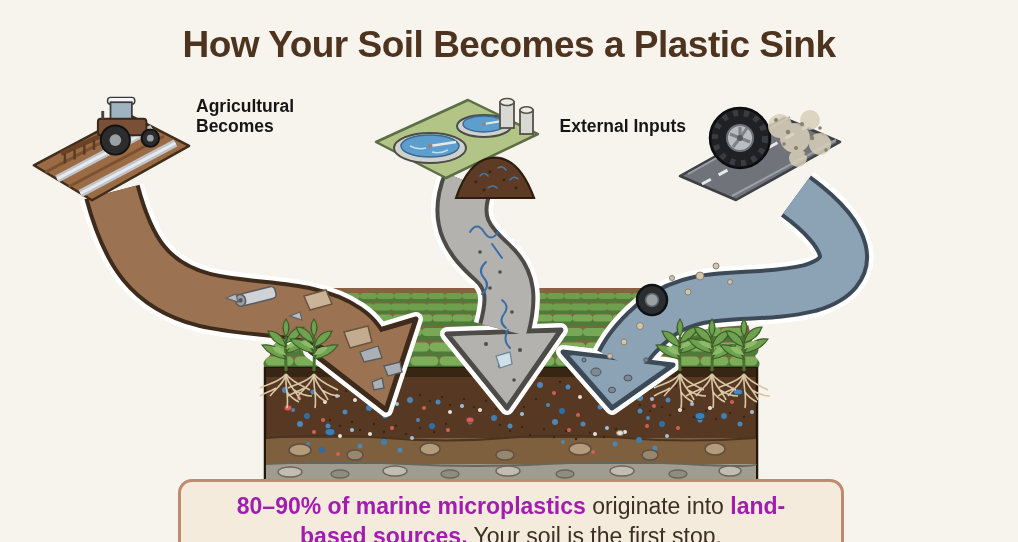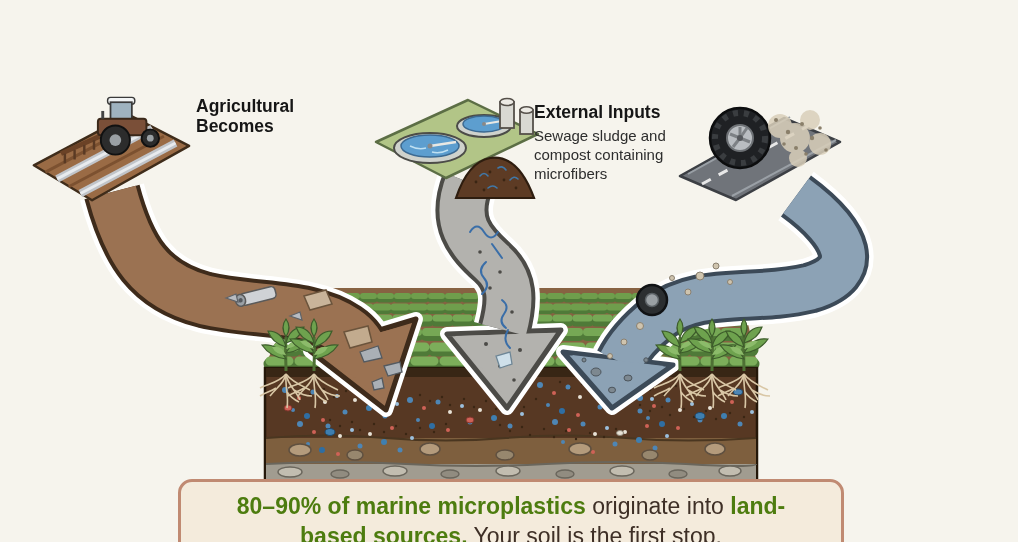--- a/index.html
+++ b/index.html
@@ -14,30 +14,30 @@
     letter-spacing:-0.5px;
   }
   .src-text{position:absolute;}
   .src-text h3{
     margin:0 0 4px 0;font-size:17.5px;font-weight:700;color:#161616;line-height:1.15;
   }
   .src-text p{
     margin:0;font-size:15px;color:#2d2d2d;line-height:1.27;
   }
   .src-text.t1{left:196px;top:96px;width:172px;}
-  .src-text.t2{left:534px;top:102px;width:152px;}
+  .src-text.t2{left:534px;top:116px;width:152px;text-align:right;}
   .src-text.t3{left:830px;top:100px;width:146px;}
   .scene,.icon{position:absolute;}
   .banner{
     position:absolute;left:178px;top:479px;width:666px;height:78px;
     background:#f4ebdc;border:3px solid #c08a72;border-radius:14px;
     box-sizing:border-box;padding:9px 24px 0 24px;
     text-align:center;font-size:23px;line-height:1.32;color:#3e2f26;
   }
-  .banner b{color:#4d7c0f;font-weight:700;}
+  .banner b{color:#a21caf;font-weight:700;}
 </style>
 </head>
 <body>
 
 <div class="stage">
 
   <svg class="scene" style="left:0;top:0" width="1018" height="542" viewBox="0 0 1018 542">
     <defs>
       <g id="mp">
         <circle cx="0" cy="0" r="3" fill="#4e86b5"></circle>
@@ -361,28 +361,28 @@
         <circle cx="124" cy="44" r="2"></circle>
       <circle cx="134" cy="58" r="2.2"></circle>
         <circle cx="118" cy="68" r="2"></circle>
         <circle cx="142" cy="48" r="1.8"></circle>
       <circle cx="128" cy="74" r="1.8"></circle>
         <circle cx="148" cy="70" r="1.8"></circle>
         <circle cx="106" cy="64" r="1.8"></circle>
     </g>
   </svg>
 
+  <div class="title">How Your Soil Becomes a Plastic Sink</div>
 
   <div class="src-text t1">
     <h3>Agricultural Becomes</h3>
   </div>
 
   <div class="src-text t2">
     <h3>External Inputs</h3>
-    <p>Sewage sludge and compost containing microfibers</p>
   </div>
 
   <div class="src-text t3">
   </div>
 
   <div class="banner">
     <b>80–90% of marine microplastics</b><span> originate into </span><b>land-based sources.</b><span> Your soil is the first stop.</span>
   </div>
 
 </div>

